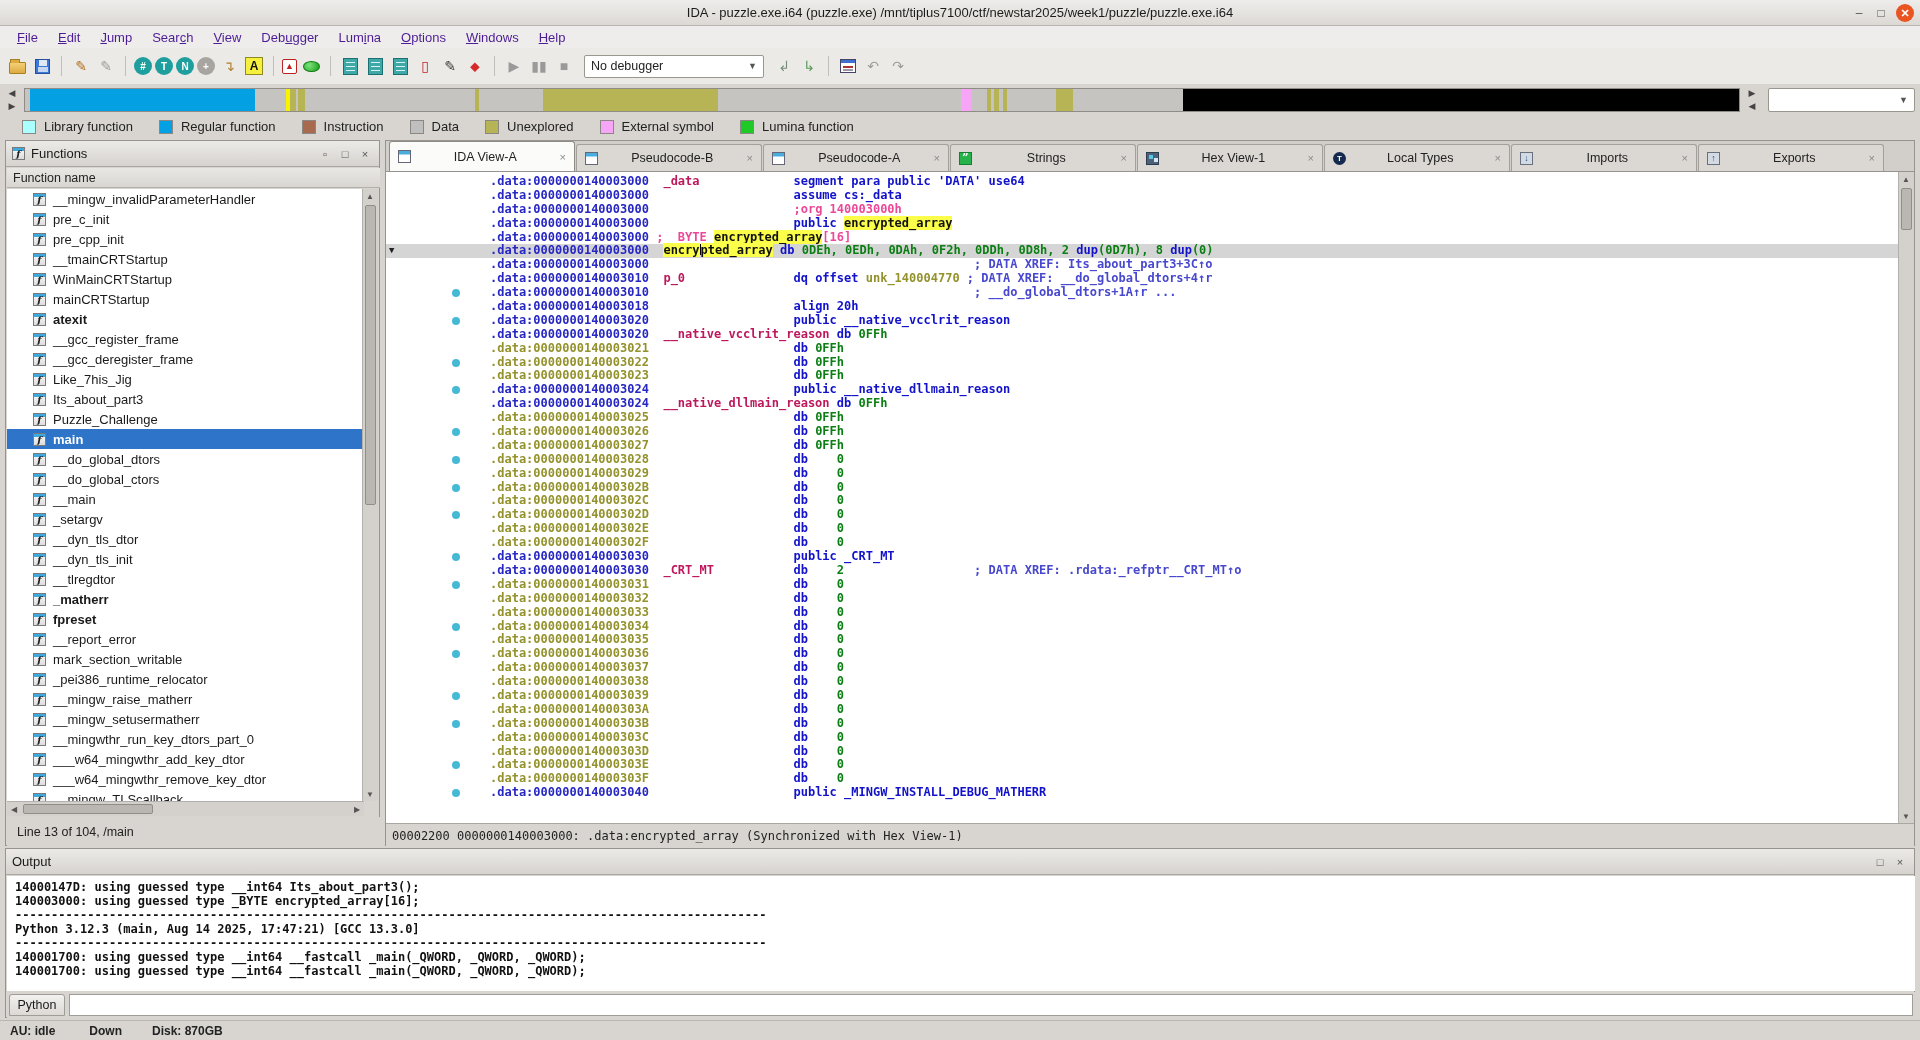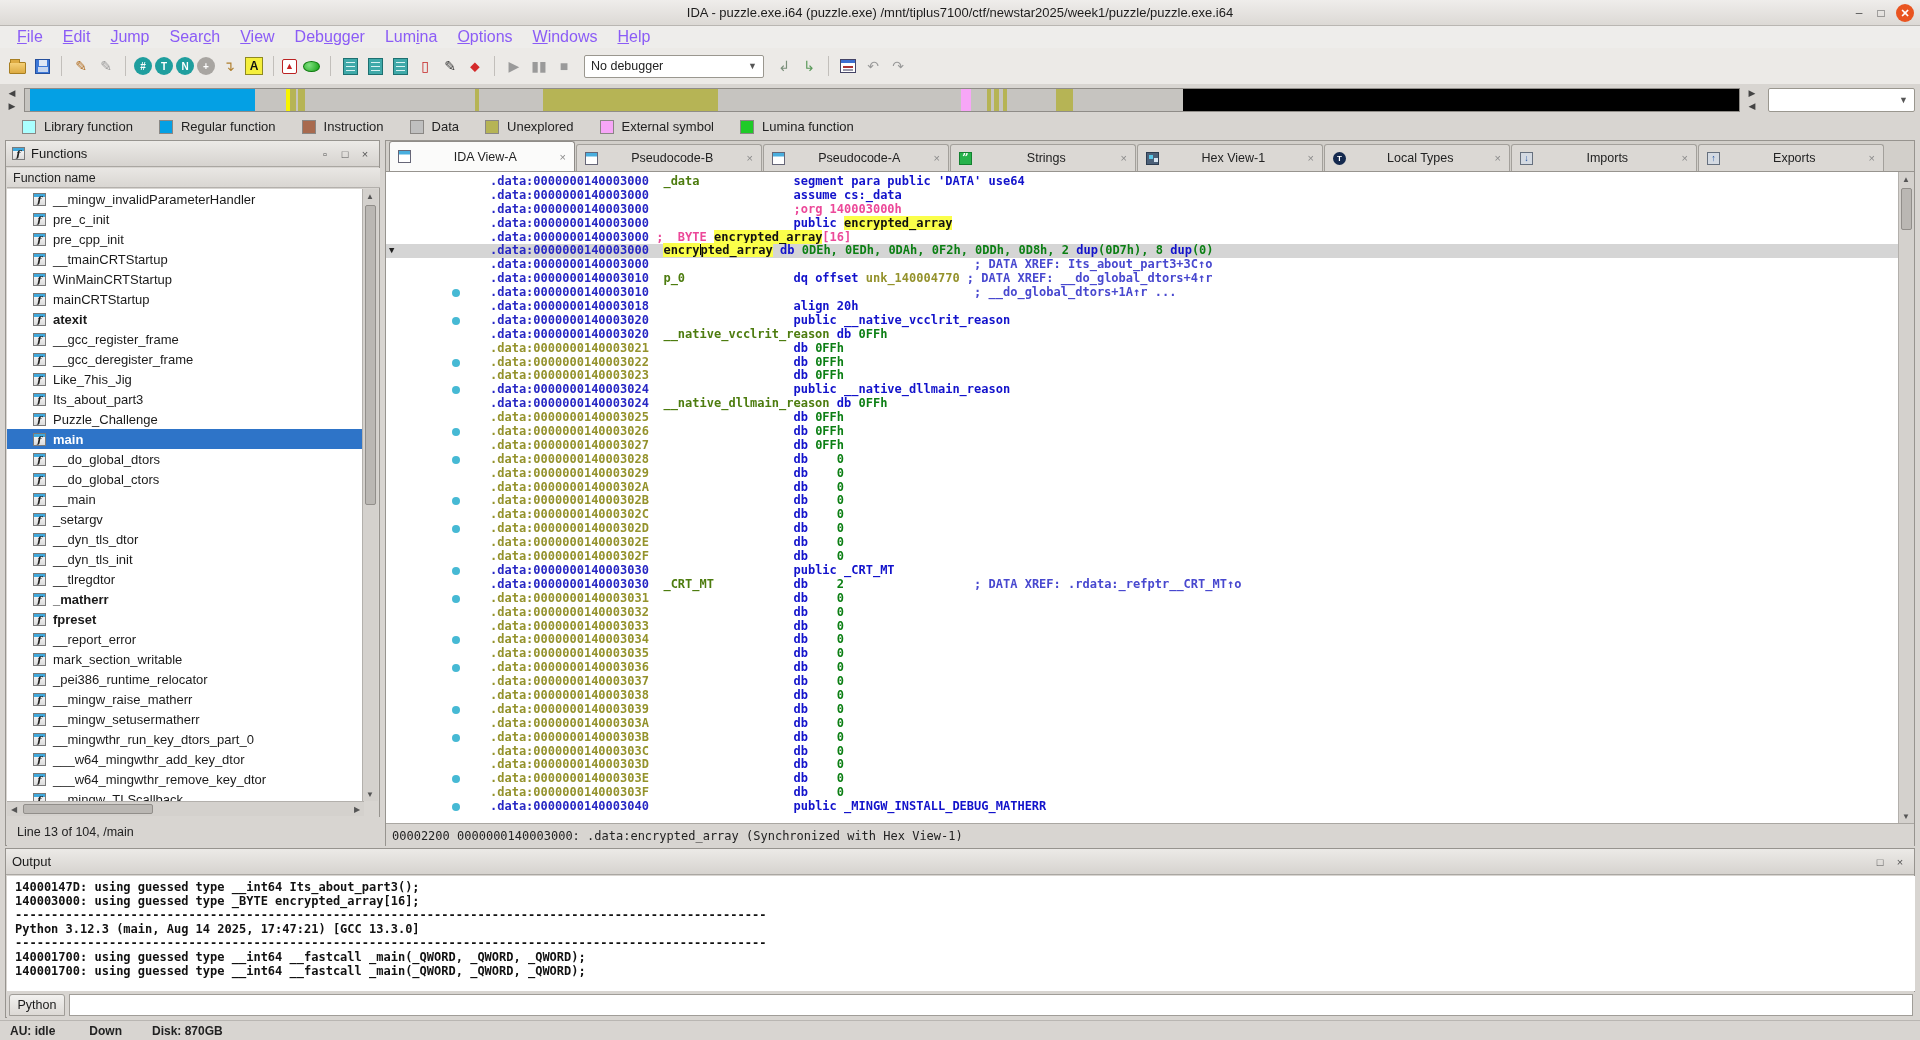--- a/index.html
+++ b/index.html
@@ -6,21 +6,21 @@
   html,body{width:1920px;height:1040px;overflow:hidden}
   body{position:relative;background:#d8d5d1;font-family:"Liberation Sans",sans-serif;color:#1a1a1a;font-size:13px}
   .abs{position:absolute}
   
   #titlebar{left:0;top:0;width:1920px;height:26px;background:linear-gradient(#efedeb,#dcd9d5);border-bottom:1px solid #b9b6b2;display:flex;align-items:center;justify-content:center}
   #title-text{font-size:13px;color:#1c1c1c}
   .winbtn{position:absolute;top:4px;width:18px;height:18px;display:flex;align-items:center;justify-content:center;font-size:12px;color:#555}
   #btn-close{background:#e95420;border-radius:50%;color:#fff;font-weight:bold;font-size:11px}
   
   #menubar{left:0;top:26px;width:1920px;height:22px;background:#eeedeb;display:flex;align-items:center;padding-left:8px;gap:2px}
-  .menu-item{padding:2px 9px;font-size:16px;color:#8b5cf6}
+  .menu-item{padding:2px 9px;font-size:13px;color:#4c1d95}
   .menu-item u{text-decoration:underline}
   
   #toolbar{left:0;top:48px;width:1920px;height:36px;background:#eceae7;display:flex;align-items:center;padding-left:6px;gap:3px}
   .tbi{width:22px;height:22px;display:flex;align-items:center;justify-content:center;font-size:14px;border-radius:2px}
   .tbsep{width:1px;height:20px;background:#c2bfbb;margin:0 5px}
   .tb-combo{width:180px;height:23px;background:#fff;border:1px solid #9a978f;border-radius:2px;display:flex;align-items:center;padding:0 6px;font-size:12.5px;color:#222;margin:16px 6px}
   .tb-combo .arr{margin-left:auto;font-size:9px;color:#555}
   .circ{border-radius:50%;color:#fff;font:bold 10px "Liberation Sans",sans-serif;width:18px;height:18px}
   .art-folder{width:17px;height:12px;background:linear-gradient(#f5d077,#ddab42);border:1px solid #a87f22;border-radius:1px;position:relative;margin-top:3px}
   .art-folder::before{content:"";position:absolute;top:-4px;left:0;width:8px;height:3px;background:#ddab42;border:1px solid #a87f22;border-bottom:none}
@@ -78,21 +78,21 @@
   .tico-hex::before{content:"";position:absolute;left:2px;top:2px;width:4px;height:4px;background:#59c8e8;box-shadow:5px 3px 0 #d8e6f2}
   .tico-types{background:#14294e;border-radius:50%;color:#fff;font:bold 8px "Liberation Sans",sans-serif}
   .tico-imports,.tico-exports{background:#d4dae2;border:1px solid #66707e;color:#1d4f9e;font:bold 9px "Liberation Sans",sans-serif}
   
   #dcontent{position:absolute;left:0;top:31px;width:1528px;height:651px;background:#fff;overflow:hidden}
   #dlines{position:absolute;left:0;top:3px;width:1512px}
   .drow{position:relative;height:13.9px;line-height:13.9px;font-family:"DejaVu Sans Mono","Liberation Mono",monospace;font-size:12px;font-weight:600;white-space:pre;padding-left:104px}
   .drow.dsel{background:#d5d5d5}
   .dgut{position:absolute;left:3px;top:0;font-size:9px;color:#222}
   .ddot{position:absolute;left:66px;top:1px;width:8px;height:8px;border-radius:50%;background:#46b9d4;margin-top:2px}
-  .c-b{color:#2727c4}.c-n{color:#4d7c0f}.c-k{color:#1212cb}.c-g{color:#ec4899}
+  .c-b{color:#2727c4}.c-n{color:#be185d}.c-k{color:#1212cb}.c-g{color:#ec4899}
   .c-v{color:#0c7f14}.c-ol{color:#94922c}.c-x{color:#4848cf}.c-p{color:#1a1a1a}.c-o{color:#94922c}
   .c-h{background:#fbff4a;color:#111}
   .caret{display:inline-block;width:0;border-left:1.6px solid #000;height:11px;vertical-align:-1px}
   #dvscroll{position:absolute;right:0;top:31px;width:16px;height:651px;background:#d4d1cd;border-left:1px solid #b3b0ac}
   #dstatus{position:absolute;left:0;top:682px;width:1528px;height:24px;background:#d8d5d1;border-top:1px solid #aaa7a2;display:flex;align-items:center;padding-left:6px;font-family:"DejaVu Sans Mono","Liberation Mono",monospace;font-size:12px;color:#222}
   
   #opanel{left:5px;top:848px;width:1910px;height:170px}
   #ocontent{position:absolute;left:1px;top:27px;width:1908px;height:115px;background:#fff;overflow:hidden;padding:4px 0 0 8px}
   .orow{font-family:"DejaVu Sans Mono","Liberation Mono",monospace;font-size:12px;font-weight:600;line-height:14px;white-space:pre;color:#111}
   #pyrow{position:absolute;left:1px;top:143px;width:1908px;height:26px;background:#d8d5d1;display:flex;align-items:center;padding-left:2px;gap:4px}
@@ -456,21 +456,20 @@
         <div class="drow"><span class="c-o">.data:0000000140003021</span><span class="c-p">                    </span><span class="c-k">db </span><span class="c-v">0FFh</span></div>
         <div class="drow"><span class="ddot"></span><span class="c-o">.data:0000000140003022</span><span class="c-p">                    </span><span class="c-k">db </span><span class="c-v">0FFh</span></div>
         <div class="drow"><span class="c-o">.data:0000000140003023</span><span class="c-p">                    </span><span class="c-k">db </span><span class="c-v">0FFh</span></div>
         <div class="drow"><span class="ddot"></span><span class="c-b">.data:0000000140003024</span><span class="c-p">                    </span><span class="c-k">public __native_dllmain_reason</span></div>
         <div class="drow"><span class="c-b">.data:0000000140003024</span><span class="c-p">  </span><span class="c-n">__native_dllmain_reason </span><span class="c-k">db </span><span class="c-v">0FFh</span></div>
         <div class="drow"><span class="c-o">.data:0000000140003025</span><span class="c-p">                    </span><span class="c-k">db </span><span class="c-v">0FFh</span></div>
         <div class="drow"><span class="ddot"></span><span class="c-o">.data:0000000140003026</span><span class="c-p">                    </span><span class="c-k">db </span><span class="c-v">0FFh</span></div>
         <div class="drow"><span class="c-o">.data:0000000140003027</span><span class="c-p">                    </span><span class="c-k">db </span><span class="c-v">0FFh</span></div>
         <div class="drow"><span class="ddot"></span><span class="c-o">.data:0000000140003028</span><span class="c-p">                    </span><span class="c-k">db    </span><span class="c-v">0</span></div>
         <div class="drow"><span class="c-o">.data:0000000140003029</span><span class="c-p">                    </span><span class="c-k">db    </span><span class="c-v">0</span></div>
-        <div class="drow"><span class="c-o">.data:000000014000302A</span><span class="c-p">                    </span><span class="c-k">db    </span><span class="c-v">0</span></div>
         <div class="drow"><span class="ddot"></span><span class="c-o">.data:000000014000302B</span><span class="c-p">                    </span><span class="c-k">db    </span><span class="c-v">0</span></div>
         <div class="drow"><span class="c-o">.data:000000014000302C</span><span class="c-p">                    </span><span class="c-k">db    </span><span class="c-v">0</span></div>
         <div class="drow"><span class="ddot"></span><span class="c-o">.data:000000014000302D</span><span class="c-p">                    </span><span class="c-k">db    </span><span class="c-v">0</span></div>
         <div class="drow"><span class="c-o">.data:000000014000302E</span><span class="c-p">                    </span><span class="c-k">db    </span><span class="c-v">0</span></div>
         <div class="drow"><span class="c-o">.data:000000014000302F</span><span class="c-p">                    </span><span class="c-k">db    </span><span class="c-v">0</span></div>
         <div class="drow"><span class="ddot"></span><span class="c-b">.data:0000000140003030</span><span class="c-p">                    </span><span class="c-k">public _CRT_MT</span></div>
         <div class="drow"><span class="c-b">.data:0000000140003030</span><span class="c-p">  </span><span class="c-n">_CRT_MT           </span><span class="c-k">db    </span><span class="c-v">2</span><span class="c-p">                  </span><span class="c-x">; DATA XREF: .rdata:_refptr__CRT_MT↑o</span></div>
         <div class="drow"><span class="ddot"></span><span class="c-o">.data:0000000140003031</span><span class="c-p">                    </span><span class="c-k">db    </span><span class="c-v">0</span></div>
         <div class="drow"><span class="c-o">.data:0000000140003032</span><span class="c-p">                    </span><span class="c-k">db    </span><span class="c-v">0</span></div>
         <div class="drow"><span class="c-o">.data:0000000140003033</span><span class="c-p">                    </span><span class="c-k">db    </span><span class="c-v">0</span></div>

